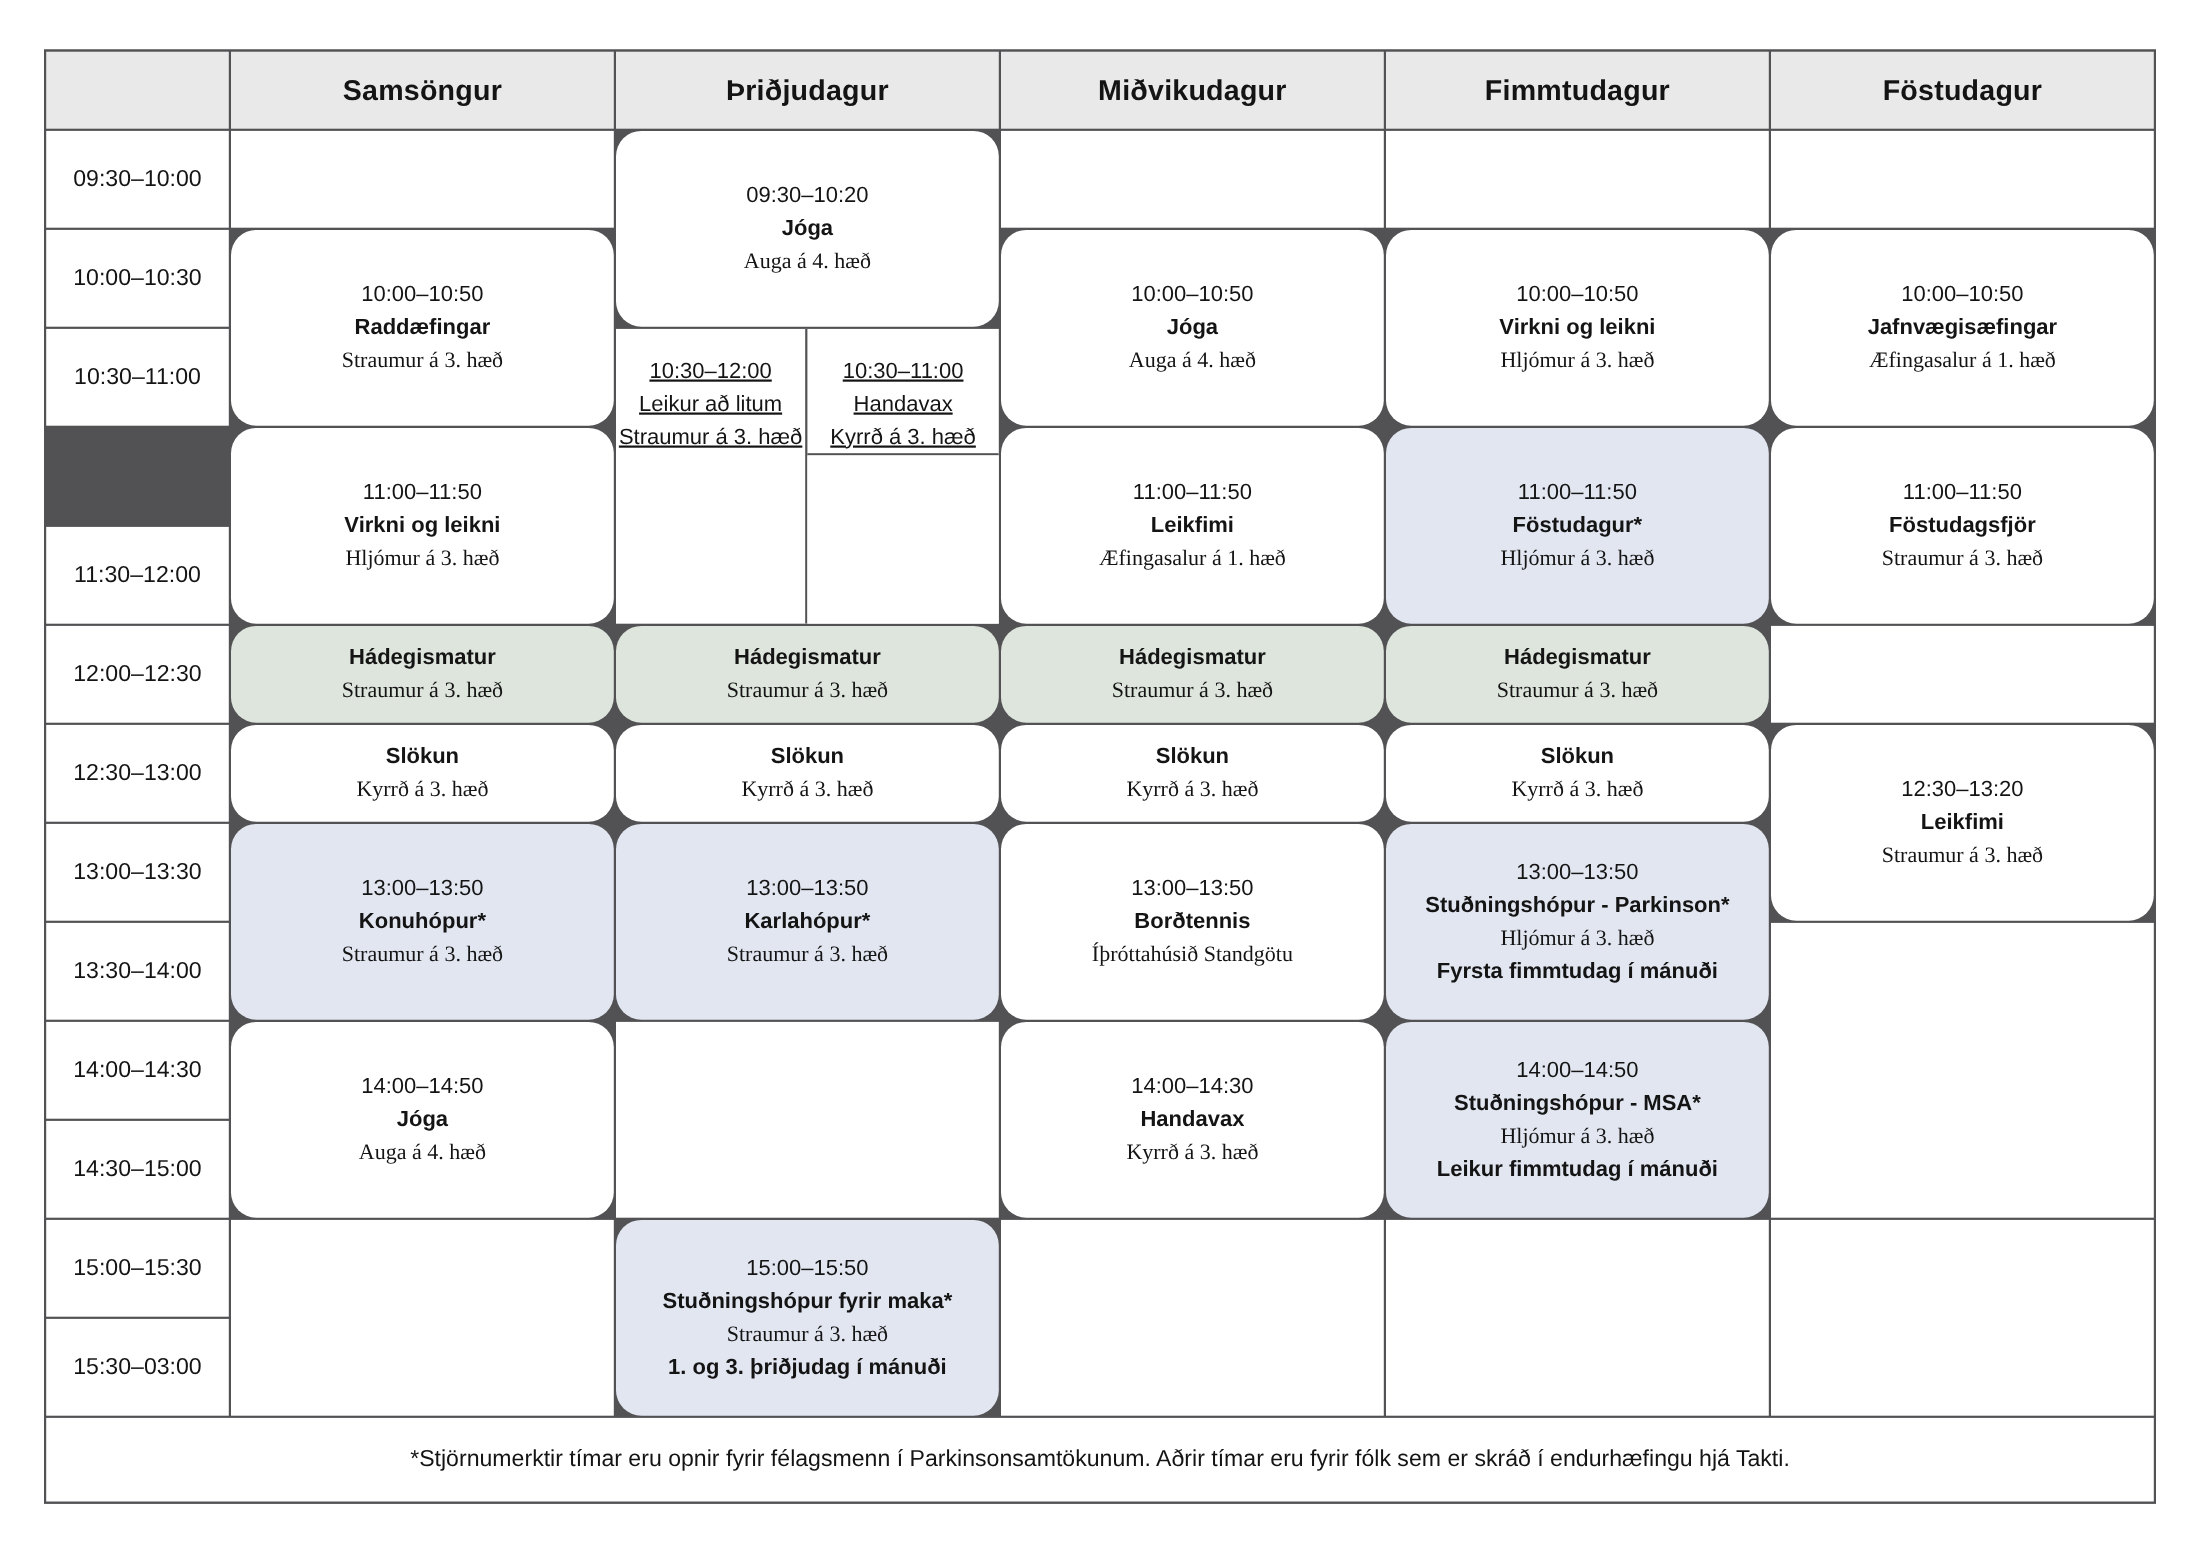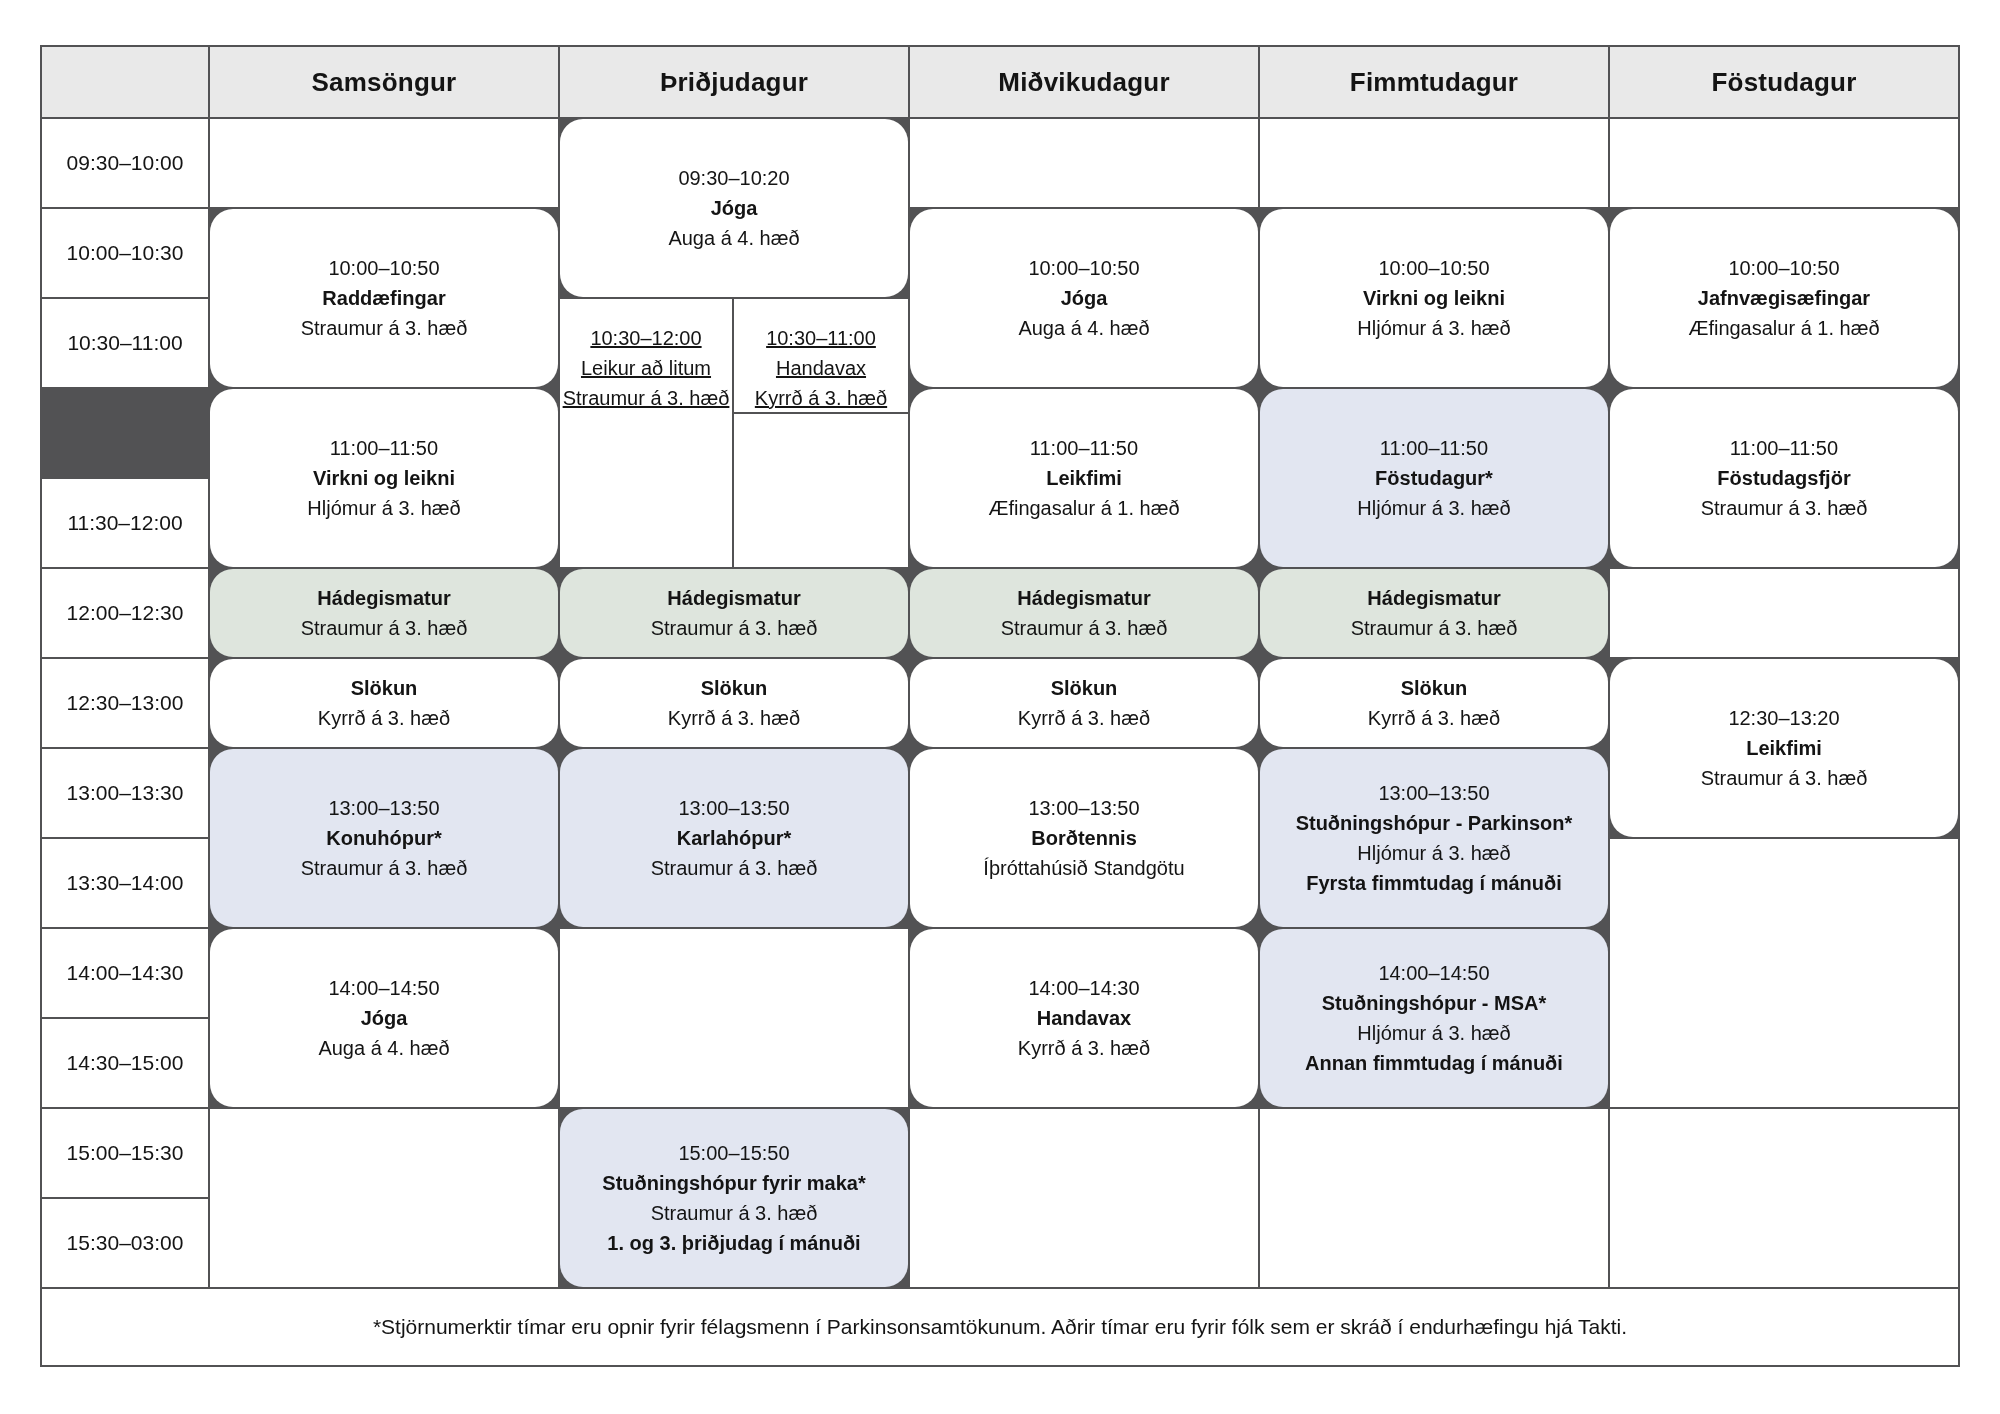--- a/index.html
+++ b/index.html
@@ -40,21 +40,21 @@
     font-weight: bold;
     font-size: 26px;
     letter-spacing: 0.2px;
   }
   .timecell {
     font-size: 21px;
   }
   .ev { font-size: 20px; line-height: 1.5; padding: 4px 8px; border-radius: 23px; }
   .ev .t { font-weight: normal; }
   .ev .n { font-weight: bold; }
-  .ev .l { font-weight: normal; }
+  .ev .l { font-weight: normal; font-family: Liberation Serif, serif; }
   .ev .x { font-weight: bold; }
   .bg-green { background: var(--green, #dee5dd); }
   .bg-lav { background: var(--lavender, #e2e6f1); }
   
   .split {
     flex-direction: row;
     align-items: stretch;
     padding: 0;
     text-decoration: underline;
   }
@@ -245,21 +245,21 @@
     <div class="cell ev bg-lav" style="grid-row:9/11;grid-column:5">
       <div class="t">13:00–13:50</div>
       <div class="n">Stuðningshópur - Parkinson*</div>
       <div class="l">Hljómur á 3. hæð</div>
       <div class="x">Fyrsta fimmtudag í mánuði</div>
     </div>
     <div class="cell ev bg-lav" style="grid-row:11/13;grid-column:5">
       <div class="t">14:00–14:50</div>
       <div class="n">Stuðningshópur - MSA*</div>
       <div class="l">Hljómur á 3. hæð</div>
-      <div class="x">Annan fimmtudag í mánuði</div>
+      <div class="x">Leikur fimmtudag í mánuði</div>
     </div>
     <div class="cell" style="grid-row:13/15;grid-column:5"></div>
 
     <div class="cell" style="grid-row:2;grid-column:6"></div>
     <div class="cell ev" style="grid-row:3/5;grid-column:6">
       <div class="t">10:00–10:50</div>
       <div class="n">Jafnvægisæfingar</div>
       <div class="l">Æfingasalur á 1. hæð</div>
     </div>
     <div class="cell ev" style="grid-row:5/7;grid-column:6">

